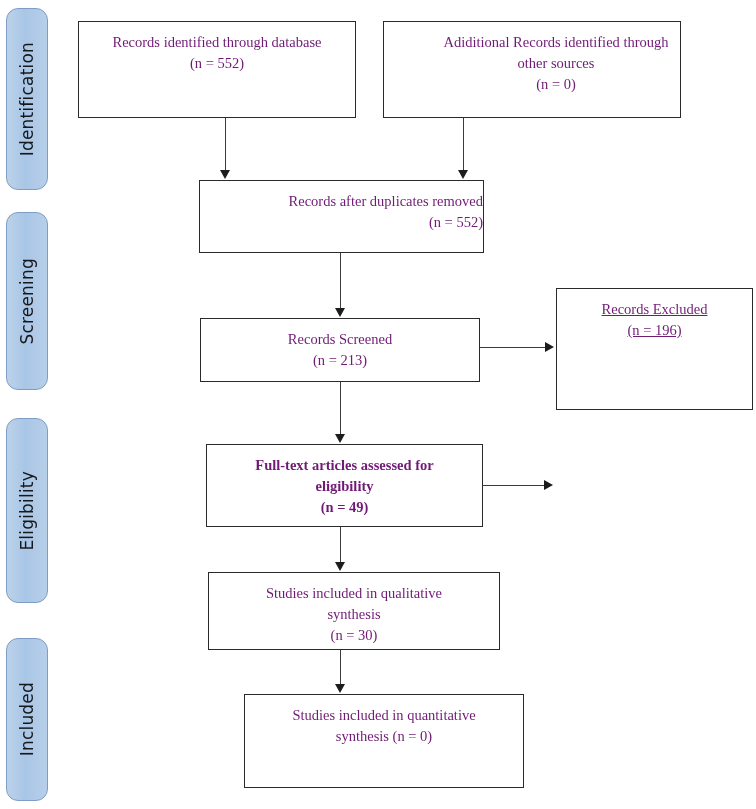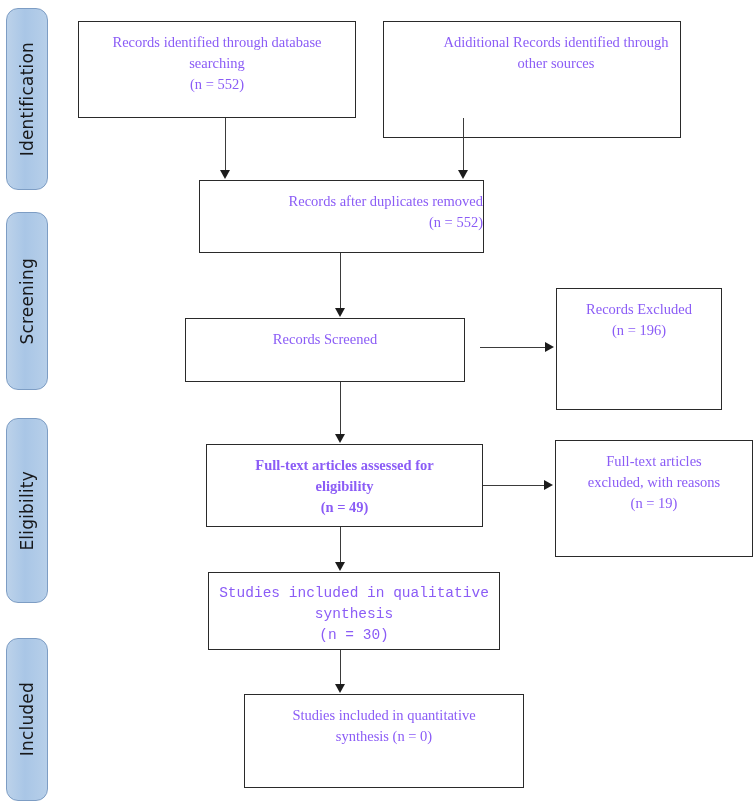--- a/index.html
+++ b/index.html
@@ -41,21 +41,21 @@
   
   .flow-box {
     position: absolute;
     box-sizing: border-box;
     background: #ffffff;
     border: 1.3px solid #2a2a2a;
     padding-top: 10px;
     text-align: center;
     font-size: 14.5px;
     line-height: 1.45;
-    color: #8b5cf6;
+    color: #701a75;
   }
   .flow-box .line {
     display: block;
     white-space: pre;
   }
   
   .v-line {
     position: absolute;
     width: 0;
     border-left: 1.4px solid #3b3b3b;
@@ -98,56 +98,52 @@
   <div class="stage-bar" style="top:418px;height:185px;">
     <span class="stage-label">Eligibility</span>
   </div>
 
   <div class="stage-bar" style="top:638px;height:163px;">
     <span class="stage-label">Included</span>
   </div>
 
   <div class="flow-box" style="left:78px;top:21px;width:278px;height:97px;">
     <span class="line">Records identified through database</span>
-    <span class="line">searching</span>
     <span class="line">(n = 552)</span>
   </div>
 
-  <div class="flow-box" style="left:383px;top:21px;width:298px;height:117px;padding-left:48px;">
+  <div class="flow-box" style="left:383px;top:21px;width:298px;height:97px;padding-left:48px;">
     <span class="line">Adiditional Records identified through</span>
     <span class="line">other sources</span>
+    <span class="line">(n = 0)</span>
   </div>
 
   <div class="flow-box" style="left:199px;top:180px;width:285px;height:73px;text-align:right;">
     <span class="line">Records after duplicates removed</span>
     <span class="line">(n = 552)</span>
   </div>
 
-  <div class="flow-box" style="left:185px;top:318px;width:280px;height:64px;">
+  <div class="flow-box" style="left:200px;top:318px;width:280px;height:64px;">
     <span class="line">Records Screened</span>
+    <span class="line">(n = 213)</span>
   </div>
 
-  <div class="flow-box" style="left:556px;top:288px;width:166px;height:122px;">
+  <div class="flow-box" style="left:556px;top:288px;width:197px;height:122px;text-decoration:underline;">
     <span class="line">Records Excluded</span>
     <span class="line">(n = 196)</span>
   </div>
 
   <div class="flow-box" style="left:206px;top:444px;width:277px;height:83px;font-weight:bold;">
     <span class="line">Full-text articles assessed for</span>
     <span class="line">eligibility</span>
     <span class="line">(n = 49)</span>
   </div>
 
-  <div class="flow-box" style="left:555px;top:440px;width:198px;height:117px;">
-    <span class="line">Full-text articles</span>
-    <span class="line">excluded, with reasons</span>
-    <span class="line">(n = 19)</span>
-  </div>
 
-  <div class="flow-box" style="left:208px;top:572px;width:292px;height:78px;font-family:Liberation Mono, monospace;">
+  <div class="flow-box" style="left:208px;top:572px;width:292px;height:78px;">
     <span class="line">Studies included in qualitative</span>
     <span class="line">synthesis</span>
     <span class="line">(n = 30)</span>
   </div>
 
   <div class="flow-box" style="left:208px;top:694px;width:280px;height:94px;margin-left:36px;">
     <span class="line">Studies included in quantitative</span>
     <span class="line">synthesis (n = 0)</span>
   </div>
 

